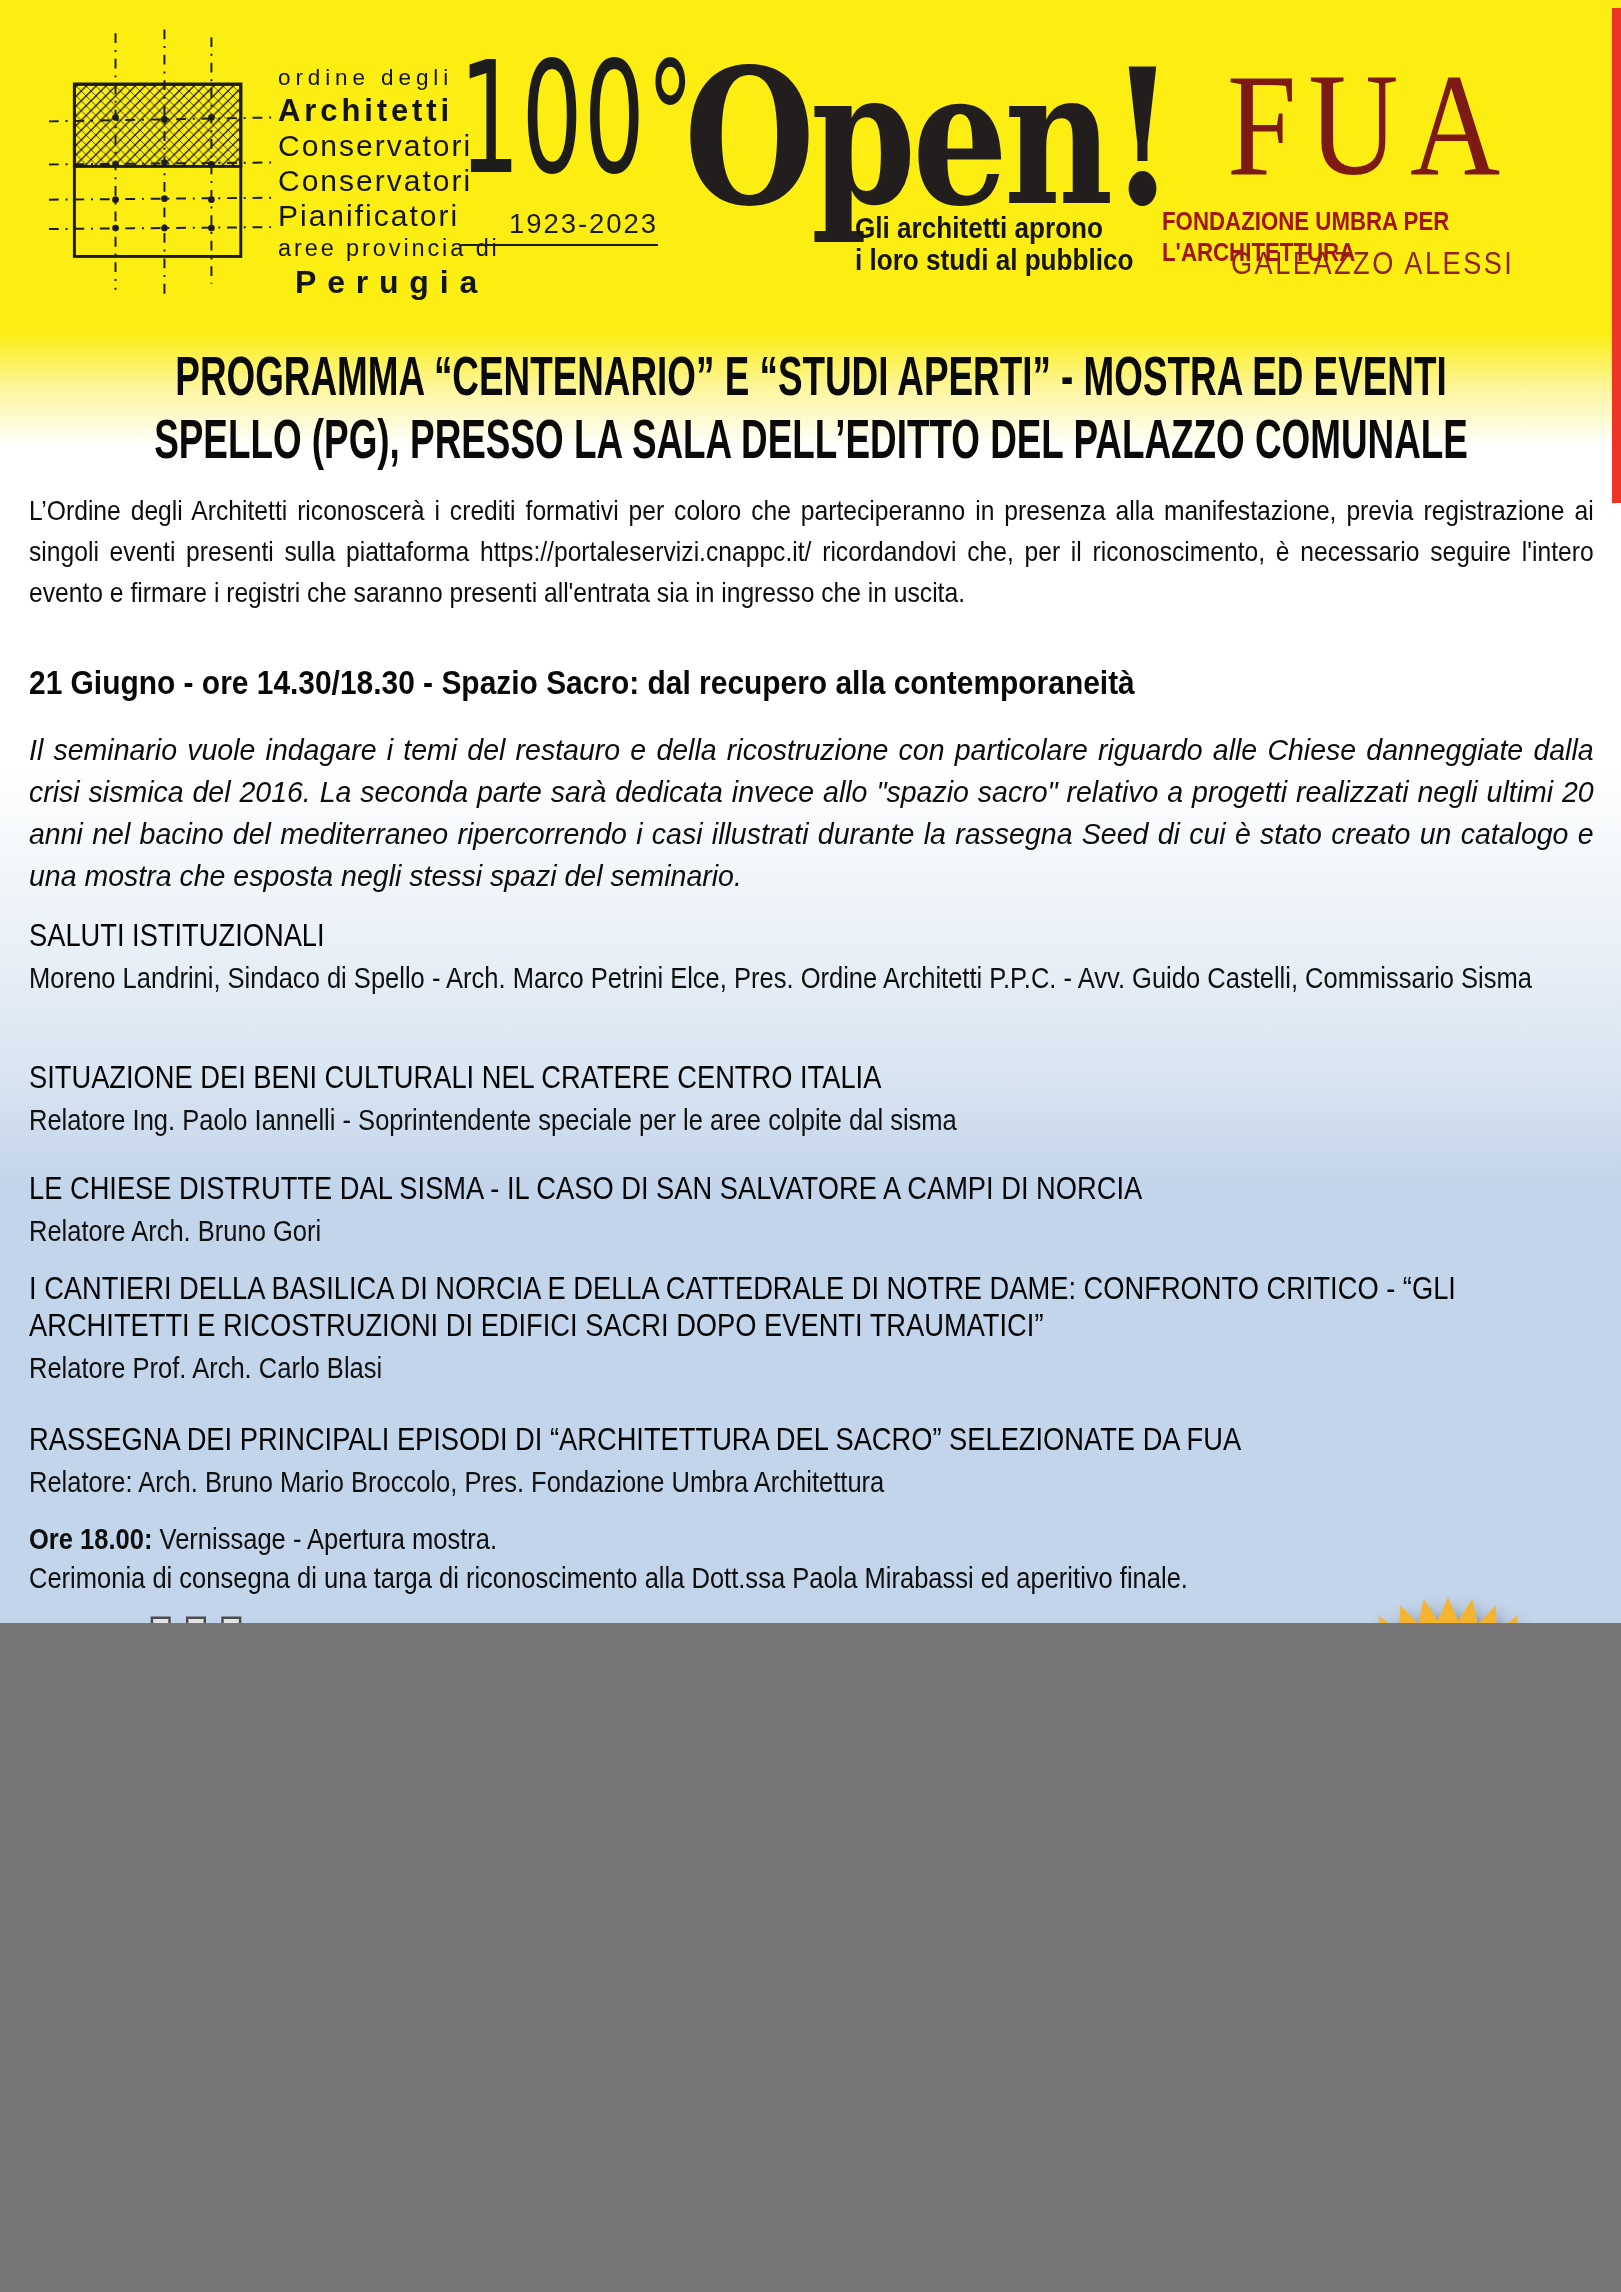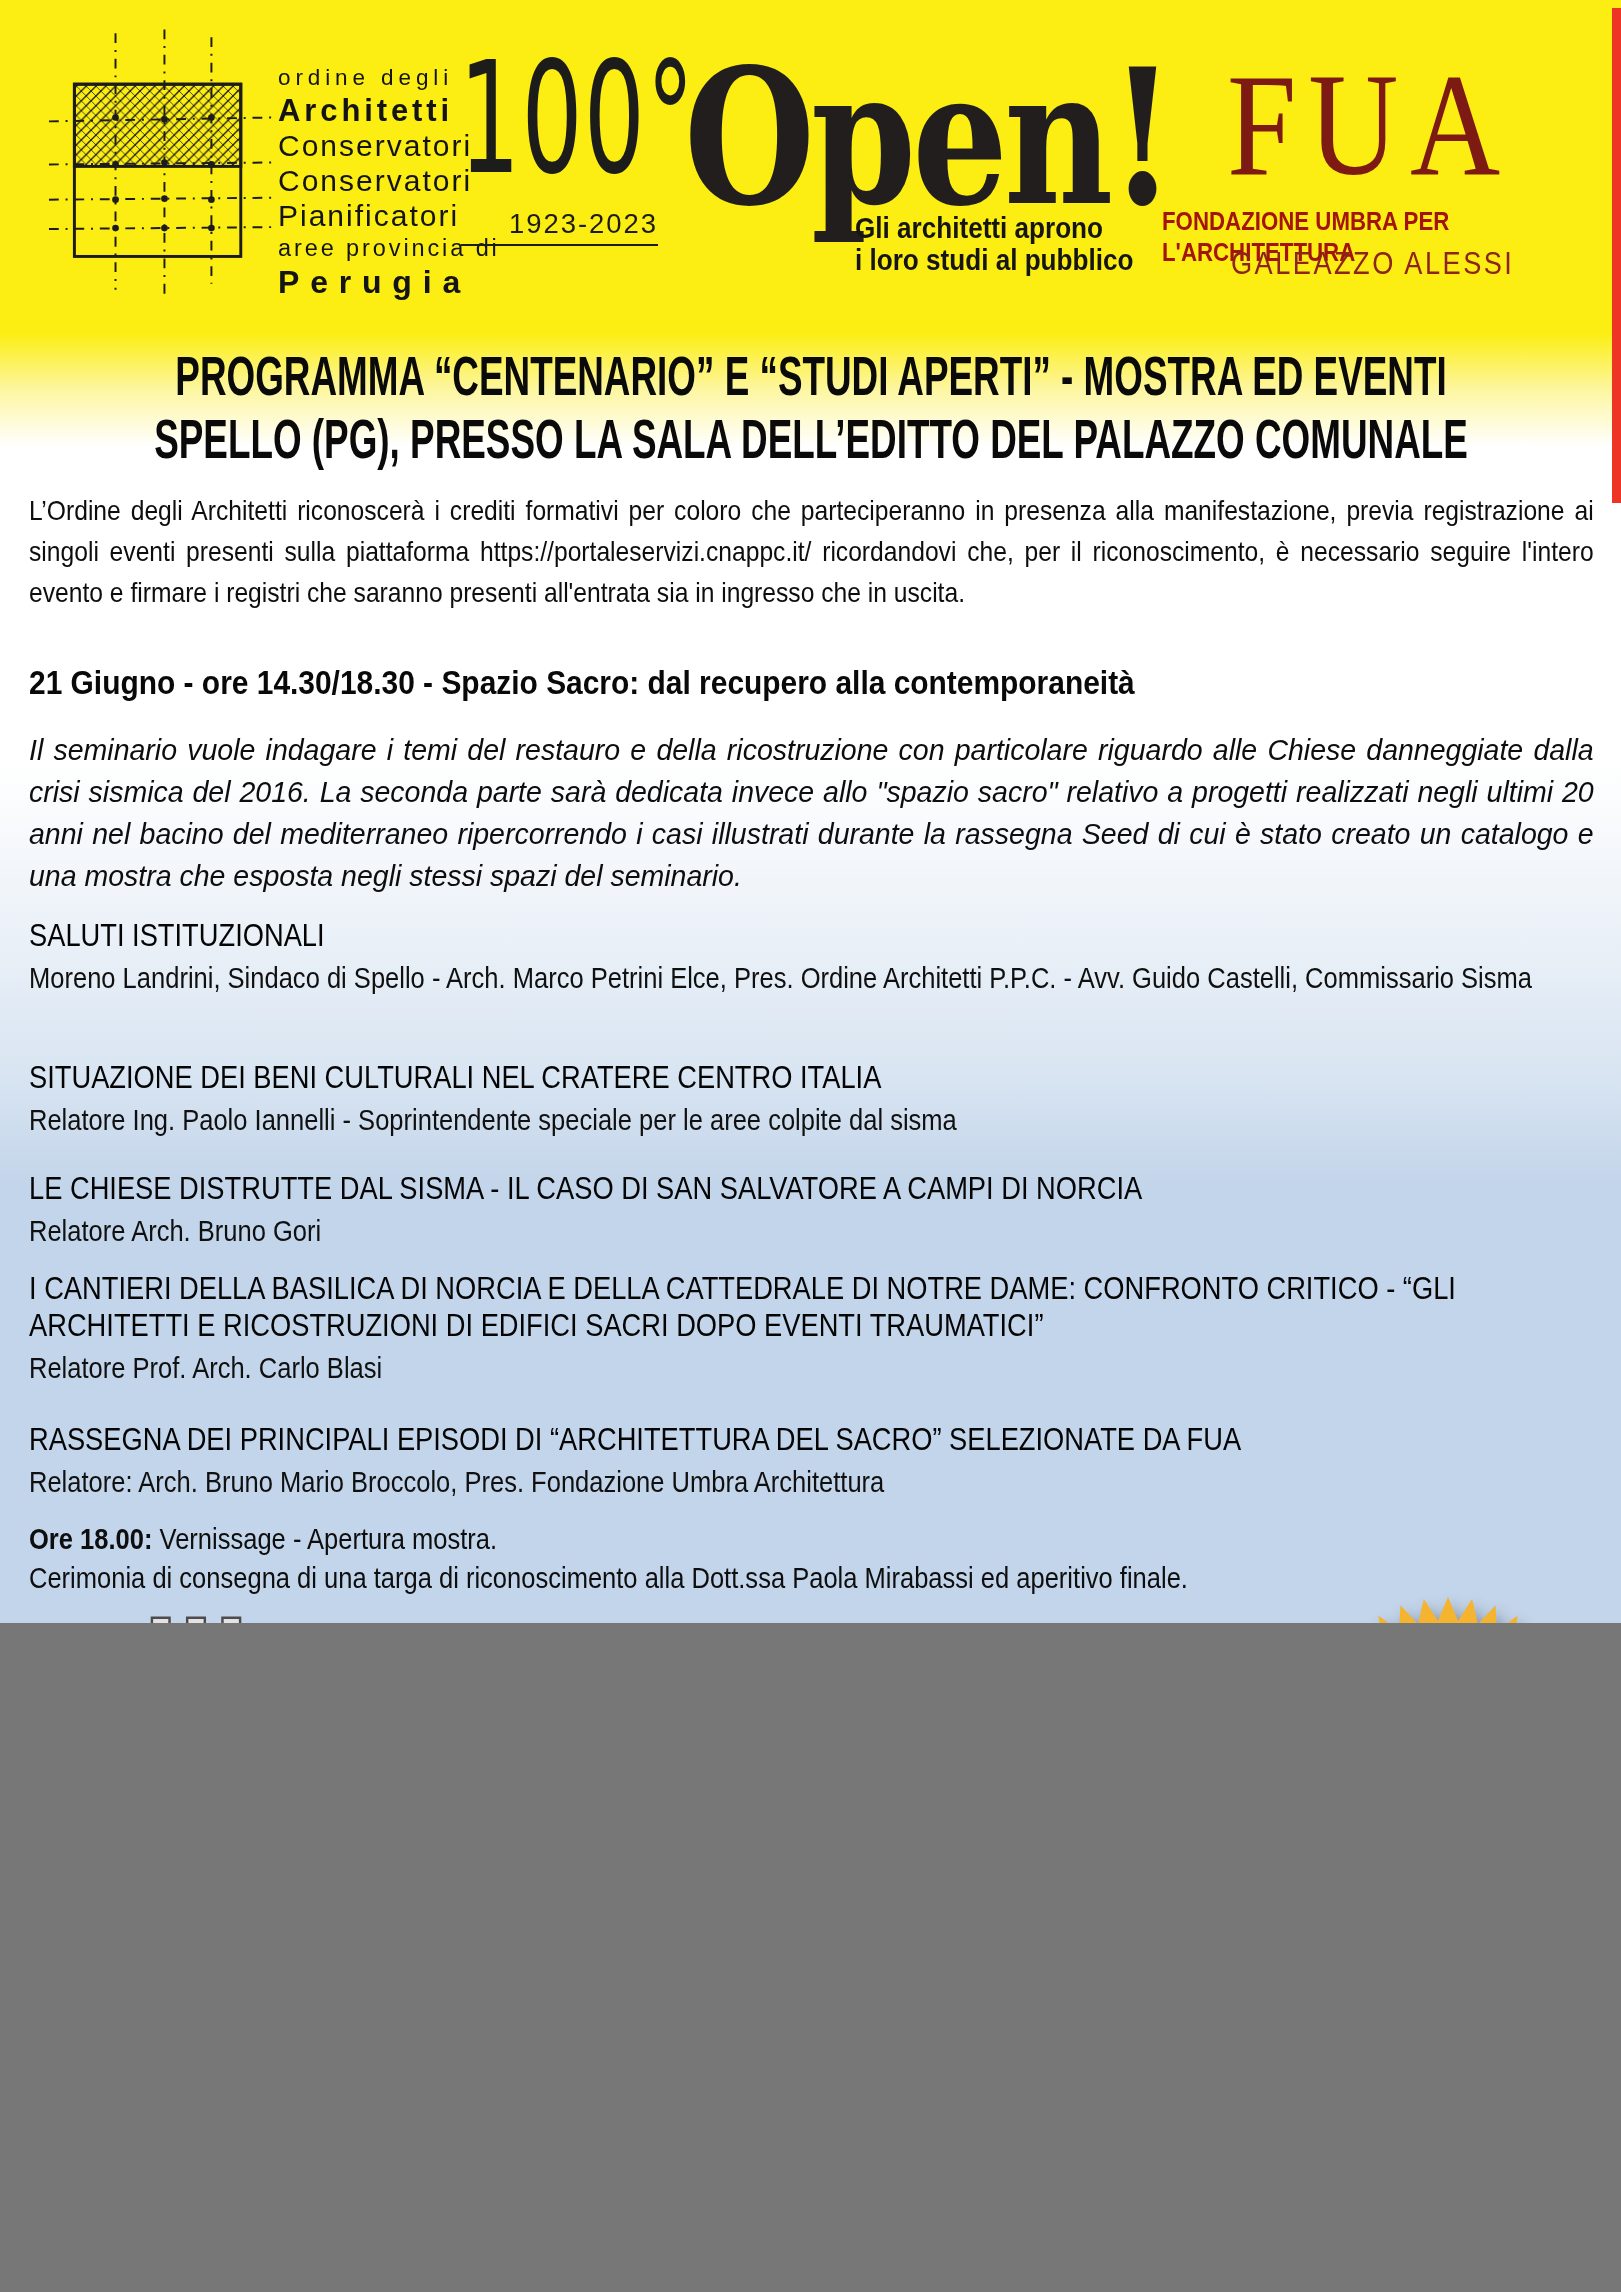--- a/index.html
+++ b/index.html
@@ -9,21 +9,21 @@
       #fcee12 0%, #fcee12 20.5%, #fdf6a0 24%, #ffffff 27.5%,
       #ffffff 47%, #eef3f9 56%, #d9e5f2 66%, #c3d5ea 73%, #c3d5ea 74%);}
   .abs{position:absolute;}
   .cond{transform-origin:0 0;}
   
   .red-edge{position:absolute;top:7.8px;right:0;width:8.8px;height:495px;background:#ee3424;z-index:5;}
   .ordine-text{left:278px;top:63px;line-height:30px;color:#141414;}
   .ordine-text .s{font-size:22.5px;letter-spacing:4.9px;}
   .ordine-text .b{font-size:31px;font-weight:bold;letter-spacing:3.9px;line-height:35px;}
   .ordine-text .m{font-size:30px;letter-spacing:2px;line-height:35px;}
-  .ordine-text .p{font-size:32px;font-weight:bold;letter-spacing:10.8px;line-height:39px;}
+  .ordine-text .p{font-size:32px;font-weight:bold;letter-spacing:10.8px;line-height:39px;margin-left:17px;}
   .cent-num{left:459px;top:41px;font-family:"DejaVu Sans",sans-serif;font-size:155px;line-height:155px;
     transform:scaleX(.62);letter-spacing:2px;color:#1c1c1a;}
   .cent-years{left:459px;top:208px;width:201px;border-bottom:2.9px solid #1c1c1a;text-align:right;
     font-size:28px;letter-spacing:2px;padding-bottom:3.9px;transform:scaleX(.98);color:#1c1c1a;}
   .open-word{left:684px;top:39px;font-family:"DejaVu Serif",serif;font-weight:bold;font-size:188px;
     line-height:196px;letter-spacing:-4.9px;transform:scaleX(.8);color:#211e1d;}
   .open-tag{left:855px;top:212px;font-weight:bold;font-size:29px;line-height:32px;transform:scaleX(.9);color:#151515;}
   .fua-acronym{left:1227px;top:51px;font-family:"Liberation Serif",serif;font-size:147px;line-height:147px;
     letter-spacing:13.7px;transform:scaleX(.85);color:#7d1a14;}
   .fua-name{left:1162px;top:206px;font-weight:bold;font-size:26.5px;transform:scaleX(.84);color:#a3150c;}

